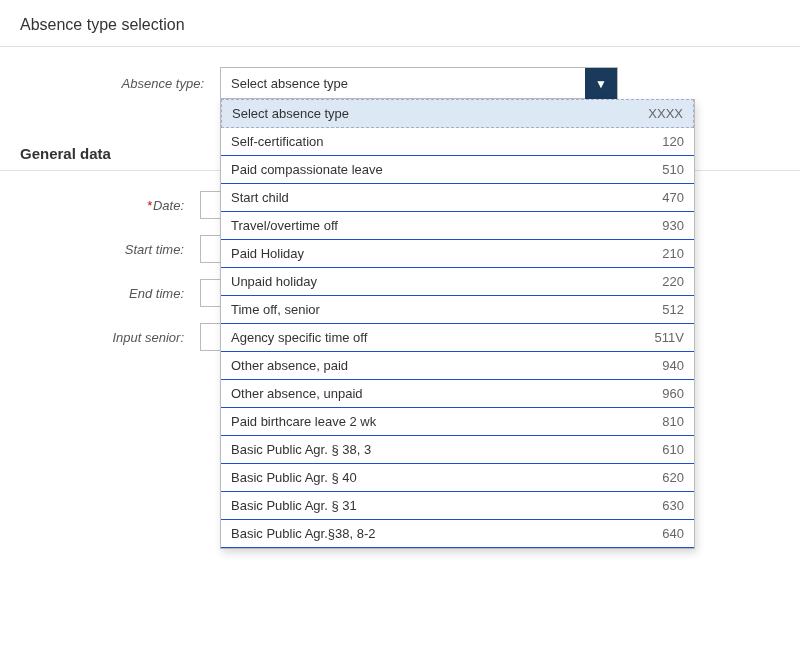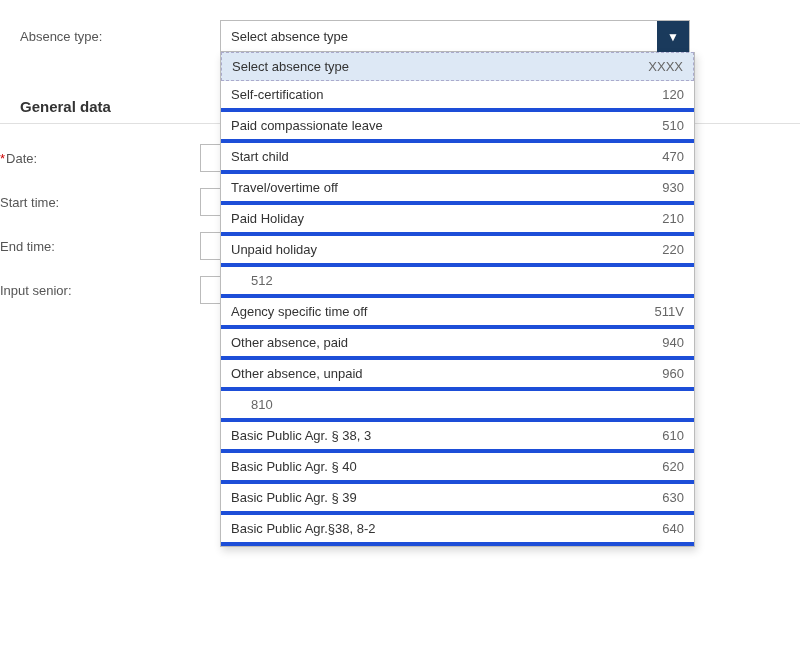--- a/index.html
+++ b/index.html
@@ -36,35 +36,36 @@
       padding: 20px 20px 0 20px;
     }
 
     .form-row {
       display: flex;
       align-items: center;
       margin-bottom: 8px;
     }
 
     .form-label {
-      text-align: left;
+      text-align: right;
       width: 200px;
       padding-right: 16px;
       color: #555;
       flex-shrink: 0;
+      font-style: italic;
     }
 
     .form-label .required {
       color: #c00;
       margin-right: 1px;
     }
 
     .select-wrapper {
       position: relative;
-      width: 470px;
+      width: 398px;
     }
 
     .select-display {
       width: 100%;
       height: 32px;
       border: 1px solid #bbb;
       background: #fff;
       padding: 0 36px 0 10px;
       display: flex;
       align-items: center;
@@ -103,37 +104,36 @@
       z-index: 100;
       box-shadow: 2px 4px 8px rgba(0,0,0,0.15);
     }
 
     .dropdown-item {
       display: flex;
       align-items: center;
       justify-content: space-between;
       padding: 6px 10px;
       cursor: pointer;
-      border-bottom: 4px solid #1d4ed8;
+      border-bottom: 1px solid #1d4ed8;
       min-height: 28px;
     }
 
     .dropdown-item.selected {
       background: #dde8f5;
       border: 1px dashed #aac;
     }
 
     .dropdown-item-label {
       color: #333;
       flex: 1;
     }
 
     .dropdown-item-code {
       color: #666;
-      margin-left: 20px;
     }
 
     .section-title {
       font-size: 15px;
       font-weight: bold;
       color: #333;
       padding: 16px 20px 8px 20px;
       border-bottom: 1px solid #e0e0e0;
       margin-bottom: 12px;
     }
@@ -155,20 +155,21 @@
       flex-direction: column;
       gap: 8px;
       padding: 8px 0;
     }
   </style>
 </head>
 <body>
 
 <div class="page-container">
 
+  <div class="page-title">Absence type selection</div>
 
   <div class="form-area">
     <div class="form-row">
       <div class="form-label">Absence type:</div>
       <div class="select-wrapper">
         <div class="select-display">
           <span class="select-display-text">Select absence type</span>
           <div class="select-arrow">▼</div>
         </div>
         <div class="dropdown-list">
@@ -195,47 +196,49 @@
             </div>
             <div class="dropdown-item">
               <span class="dropdown-item-label">Paid Holiday</span>
               <span class="dropdown-item-code">210</span>
             </div>
             <div class="dropdown-item">
               <span class="dropdown-item-label">Unpaid holiday</span>
               <span class="dropdown-item-code">220</span>
             </div>
             <div class="dropdown-item">
+              <span class="dropdown-item-label">Time off, senior</span>
               <span class="dropdown-item-code">512</span>
             </div>
             <div class="dropdown-item">
               <span class="dropdown-item-label">Agency specific time off</span>
               <span class="dropdown-item-code">511V</span>
             </div>
             <div class="dropdown-item">
               <span class="dropdown-item-label">Other absence, paid</span>
               <span class="dropdown-item-code">940</span>
             </div>
             <div class="dropdown-item">
               <span class="dropdown-item-label">Other absence, unpaid</span>
               <span class="dropdown-item-code">960</span>
             </div>
             <div class="dropdown-item">
+              <span class="dropdown-item-label">Paid birthcare leave 2 wk</span>
               <span class="dropdown-item-code">810</span>
             </div>
             <div class="dropdown-item">
               <span class="dropdown-item-label">Basic Public Agr. § 38, 3</span>
               <span class="dropdown-item-code">610</span>
             </div>
             <div class="dropdown-item">
               <span class="dropdown-item-label">Basic Public Agr. § 40</span>
               <span class="dropdown-item-code">620</span>
             </div>
             <div class="dropdown-item">
-              <span class="dropdown-item-label">Basic Public Agr. § 39</span>
+              <span class="dropdown-item-label">Basic Public Agr. § 31</span>
               <span class="dropdown-item-code">630</span>
             </div>
             <div class="dropdown-item">
               <span class="dropdown-item-label">Basic Public Agr.§38, 8-2</span>
               <span class="dropdown-item-code">640</span>
             </div>
           </div>
       </div>
     </div>
   </div>

